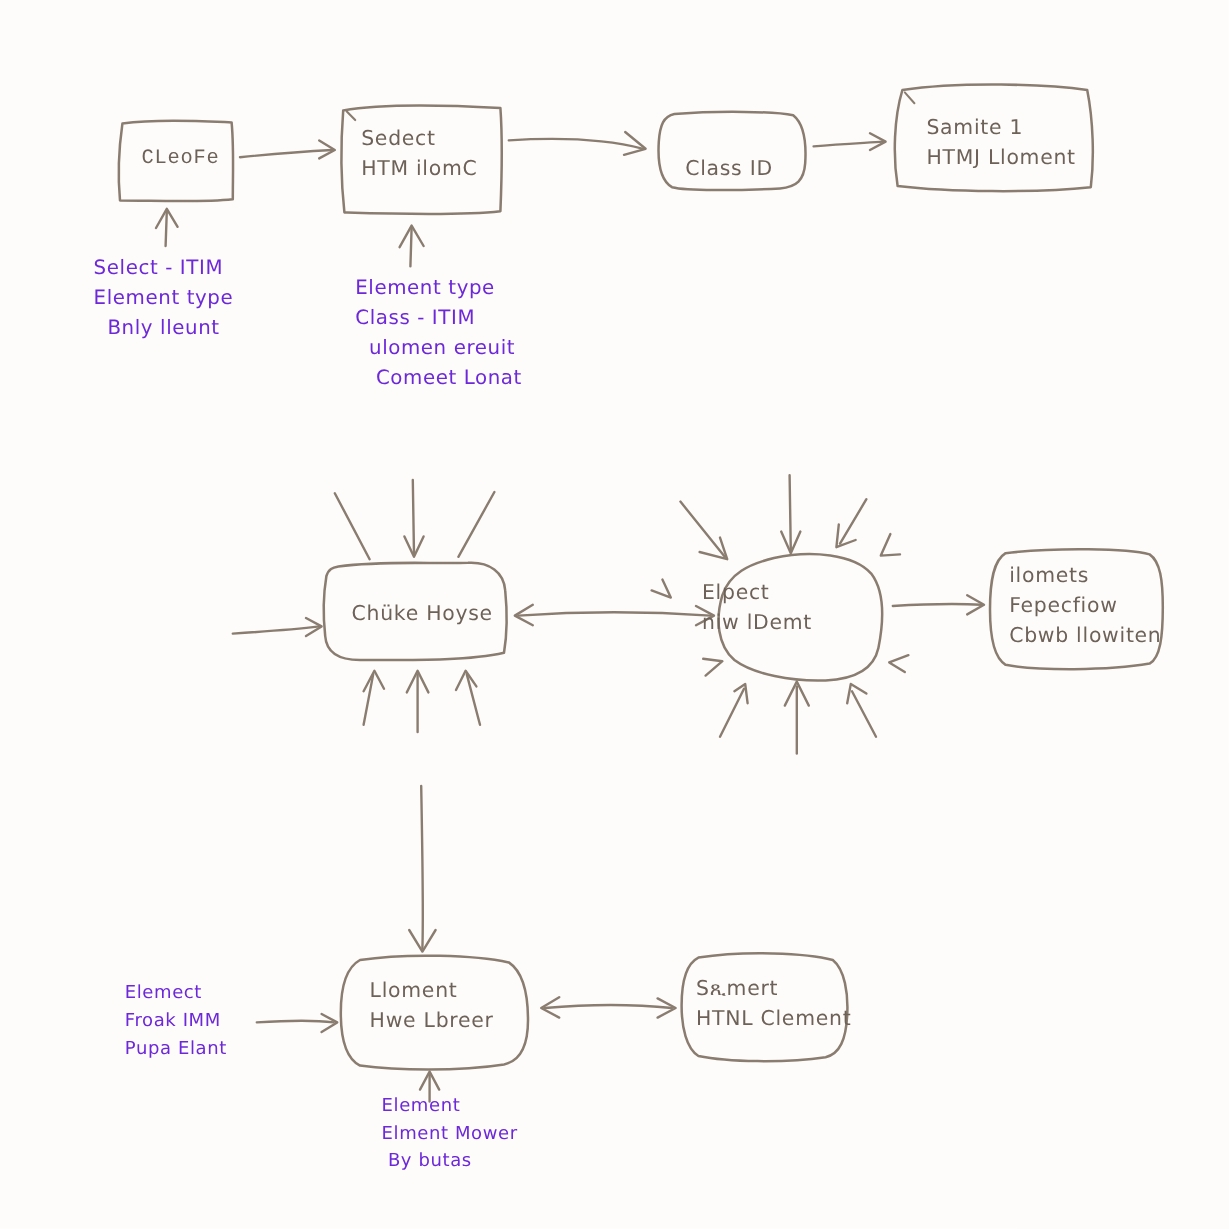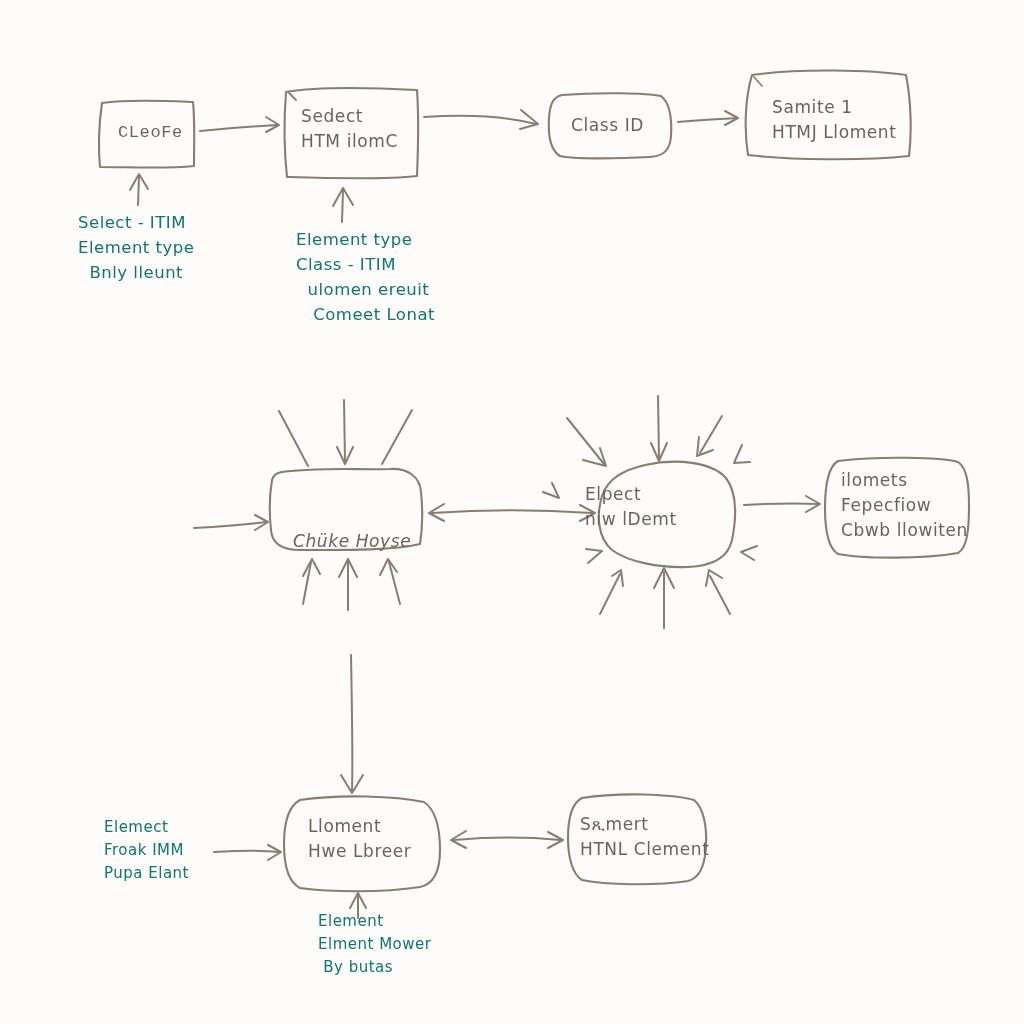--- a/index.html
+++ b/index.html
@@ -27,21 +27,21 @@
     color: #6e6258;
     font-family: "DejaVu Sans", sans-serif;
     font-size: 17px;
     line-height: 25px;
     letter-spacing: 0.6px;
     white-space: pre;
     pointer-events: none;
   }
   .annot {
     position: absolute;
-    color: #0f766e;
+    color: #6d28d9;
     font-family: "DejaVu Sans", sans-serif;
     font-size: 16.5px;
     line-height: 25px;
     letter-spacing: 0.5px;
     white-space: pre;
     pointer-events: none;
   }
   .annot.small {
     font-size: 15px;
     line-height: 23px;
@@ -173,25 +173,25 @@
 
     <g>
       <path fill="none" stroke="#8a7d70" stroke-width="2" stroke-linecap="round" d="M358,918 L358,896"></path>
       <path fill="none" stroke="#8a7d70" stroke-width="2" stroke-linecap="round" stroke-linejoin="round" d="M350,908 L358,893 L366,908"></path>
     </g>
   </svg>
 
   <div class="node-label" style="left:118px; top:120px;font-family:Liberation Mono, monospace;">CLeoFe</div>
   <div class="node-label" style="left:301px; top:104px;">Sedect
 HTM ilomC</div>
-  <div class="node-label" style="left:571px; top:113px;">Class ID</div>
+  <div class="node-label" style="left:571px; top:129px;">Class ID</div>
   <div class="node-label" style="left:772px; top:95px;">Samite 1
 HTMJ Lloment</div>
 
-  <div class="node-label" style="left:293px; top:529px;font-style:italic;">Chüke Hoyse</div>
+  <div class="node-label" style="left:293px; top:500px;">Chüke Hoyse</div>
   <div class="node-label" style="left:585px; top:482px;">Elpect
 niw lDemt</div>
   <div class="node-label" style="left:841px; top:468px;">ilomets
 Fepecfiow
 Cbwb llowiten</div>
 
   <div class="node-label" style="left:308px; top:814px;">Lloment
 Hwe Lbreer</div>
   <div class="node-label" style="left:580px; top:812px;">Sጺmert
 HTNL Clement</div>

